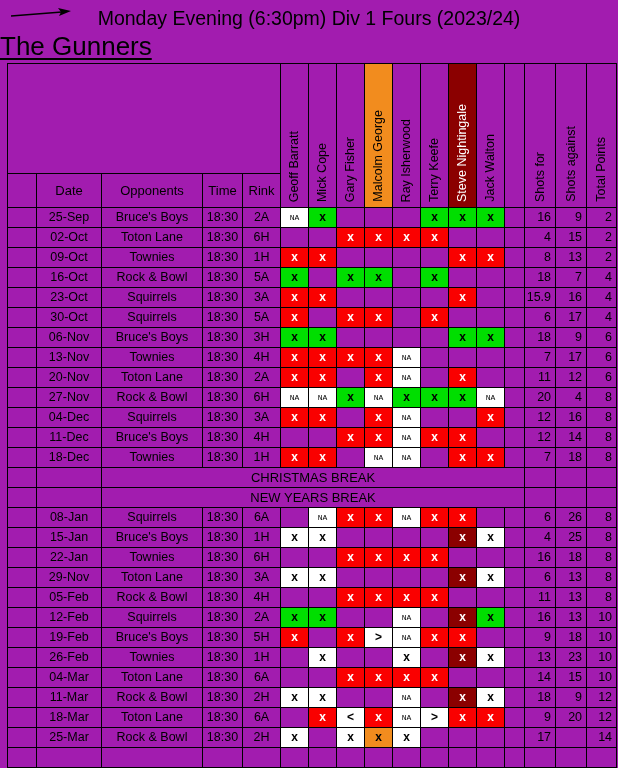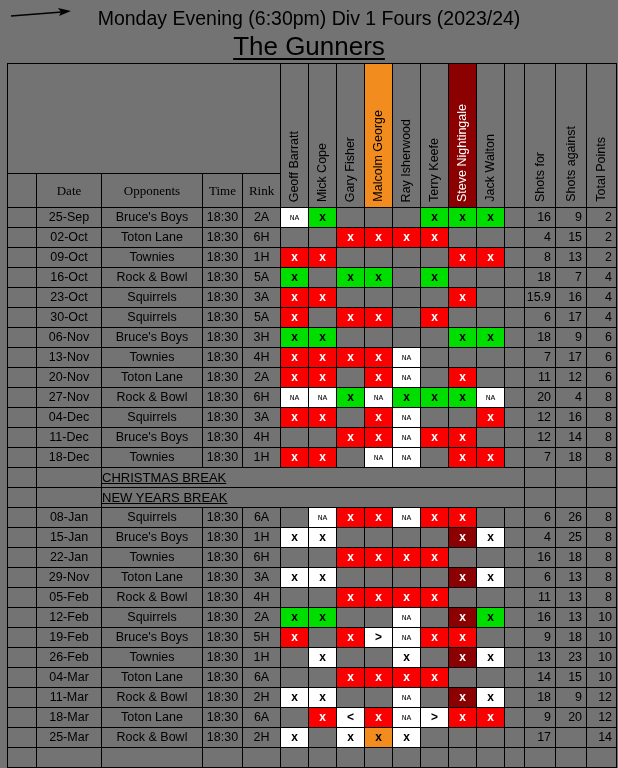--- a/index.html
+++ b/index.html
@@ -3,31 +3,31 @@
 <meta charset="utf-8">
 <style>
   * { margin: 0; padding: 0; box-sizing: border-box; }
   html, body { background: #fff; }
   body {
     width: 618px; height: 768px;
     font-family: "Liberation Sans", sans-serif;
     color: #000;
     overflow: hidden;
   }
-  .page { position: relative; width: 618px; height: 768px; background: #737373; }
+  .page { position: relative; width: 618px; height: 768px; background: #a21caf; }
 
   .arrow-svg { position: absolute; left: 10px; top: 4px; }
 
   .title {
     position: absolute; top: 7px; left: 0; width: 100%;
     text-align: center; font-size: 19.5px; letter-spacing: 0px;
   }
   .subtitle {
     position: absolute; top: 31px; left: 0; width: 100%;
-    text-align: center; font-size: 26px;
+    font-size: 26px;
     text-decoration: underline;
     text-decoration-thickness: 2px;
     text-underline-offset: 3px;
   }
 
   table.fixtures {
     position: absolute; top: 63px; left: 7px;
     border-collapse: collapse; table-layout: fixed;
     width: 609px;
   }
@@ -46,32 +46,32 @@
   .vert {
     writing-mode: vertical-rl;
     transform: rotate(180deg);
     white-space: nowrap;
     font-size: 12.5px;
     line-height: 1;
   }
   th.p-orange  { background: var(--orange); }
   th.p-darkred { background: var(--darkred); color: #fff; }
 
-  tr.hr2 th { text-align: center; font-size: 13px; font-family: Liberation Serif, serif; }
+  tr.hr2 th { text-align: center; font-size: 13px; }
 
   td.txt  { text-align: center; font-size: 12.5px; line-height: 19px; white-space: nowrap; }
   td.num  { text-align: right; font-size: 12.5px; line-height: 19px; padding-right: 4px; }
   td.mark { text-align: center; font-weight: bold; font-size: 12px; line-height: 19px; }
   td.mark.g { background: var(--green);   color: #000; }
   td.mark.r { background: var(--red);     color: #fff; }
   td.mark.d { background: var(--darkred); color: #fff; }
   td.mark.o { background: var(--orange);  color: #000; }
   td.mark.p { background: #fff; color: #000; }
   td.mark.na { font-weight: normal; font-size: 8px; background: #fff; font-family: Liberation Mono, monospace; }
-  td.break-cell { text-align: left; font-size: 13px; line-height: 19px; text-decoration: underline; }
+  td.break-cell { text-align: center; font-size: 13px; line-height: 19px; }
 </style>
 </head>
 <body>
 
 <div class="page">
 
   <svg class="arrow-svg" width="62" height="18" viewBox="0 0 62 18">
     <line x1="1" y1="12" x2="52" y2="8" stroke="#000" stroke-width="1.6"></line>
     <path d="M 61 7 L 48 4 L 51 8 L 49 12 Z" fill="#000"></path>
   </svg>

